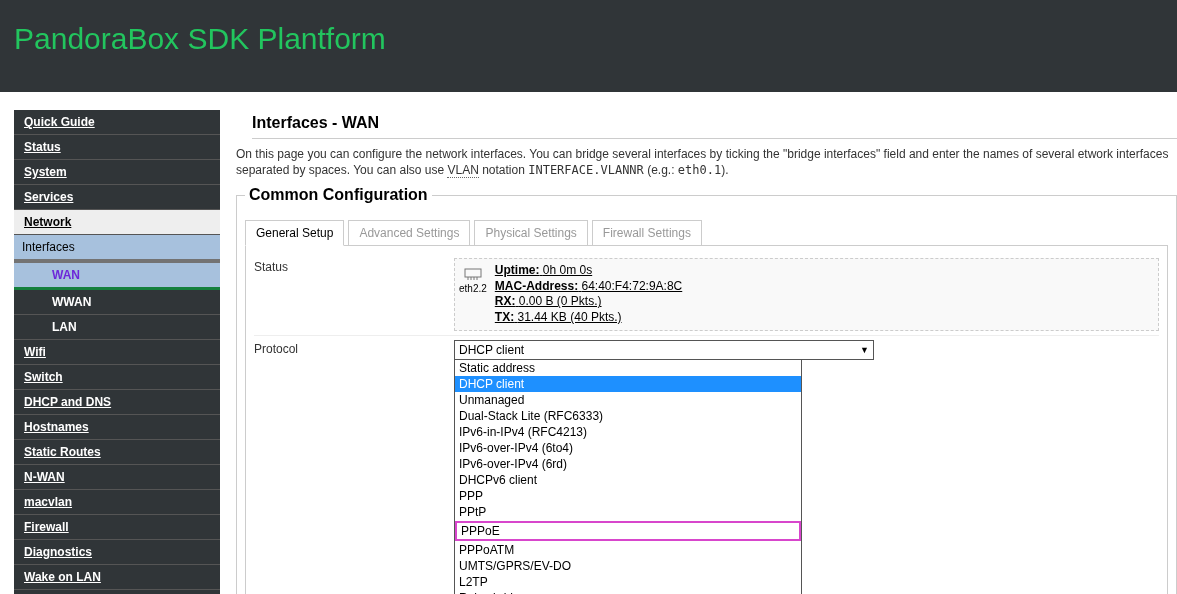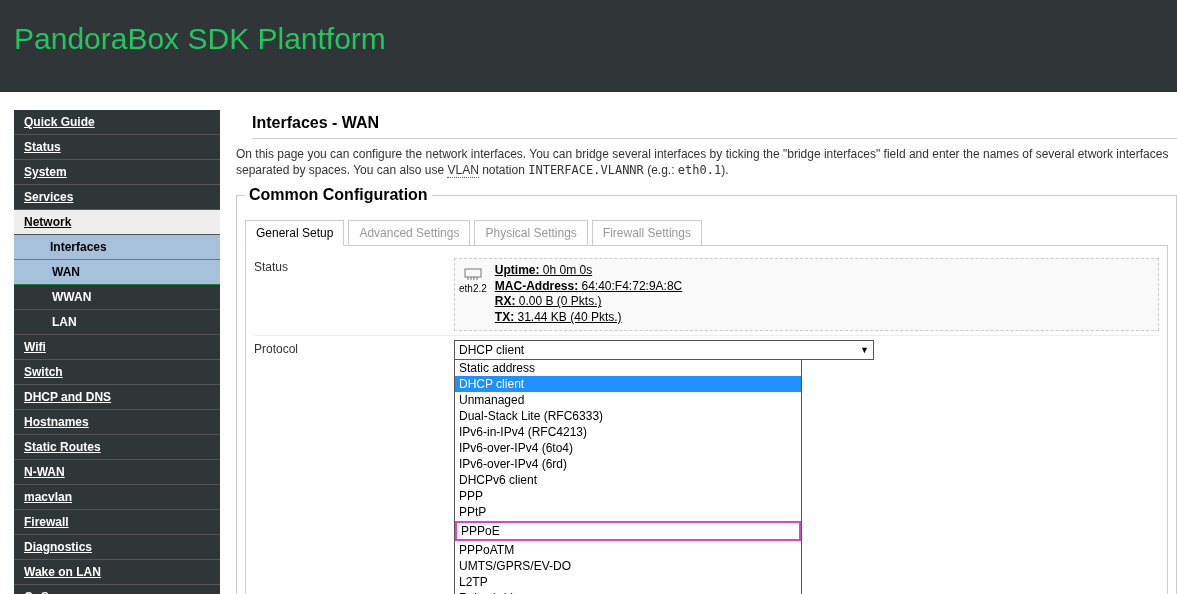--- a/index.html
+++ b/index.html
@@ -3,23 +3,23 @@
 <meta charset="utf-8">
 <style>
 * { margin: 0; padding: 0; box-sizing: border-box; }
 body { font-family: Verdana, Geneva, sans-serif; font-size: 12px; background: #fff; width: 1177px; }
 .header { background: #303538; color: #22c55e; padding: 22px 14px 36px; }
 .header h1 { font-size: 30px; font-weight: normal; font-family: Verdana, sans-serif; }
 .container { display: flex; }
 .sidebar { width: 206px; margin: 18px 0 0 14px; }
 .sidebar-item { background: #303538; color: #fff; padding: 5px 10px; border-bottom: 1px solid #555; cursor: pointer; font-size: 12px; font-weight: bold; text-decoration: underline; }
 .sidebar-item.active-section { background: #eee; color: #000; }
-.sidebar-sub { background: #eee; color: #000; padding: 5px 10px 5px 36px; border-bottom: 1px solid #737373; cursor: pointer; font-weight: bold; }
+.sidebar-sub { background: #eee; color: #000; padding: 5px 10px 5px 8px; border-bottom: 4px solid #737373; cursor: pointer; font-weight: normal; }
 .sidebar-sub.active { background: #a7c1dd; }
-.sidebar-sub2 { background: #eee; color: #000000; padding: 5px 10px 5px 38px; border-bottom: 1px solid #15803d; cursor: pointer; font-weight: bold; }
+.sidebar-sub2 { background: #eee; color: #6d28d9; padding: 5px 10px 5px 38px; border-bottom: 3px solid #15803d; cursor: pointer; font-weight: bold; }
 .sidebar-sub2.active { background: #a7c1dd; }
 .main { flex: 1; padding: 22px 0 0 16px; }
 .page-title { font-size: 16px; font-weight: bold; padding-bottom: 6px; border-bottom: 1px solid #ccc; margin-bottom: 8px; margin-left: 16px; }
 .page-desc { font-size: 12px; color: #333; margin-bottom: 8px; line-height: 1.3; }
 .page-desc .abbr { border-bottom: 1px dotted #666; }
 .page-desc code { font-family: monospace; }
 fieldset { border: 1px solid #ccc; padding: 8px; }
 legend { font-weight: bold; padding: 0 4px; font-size: 16px; }
 .tabs { display: flex; gap: 4px; margin-top: 8px; margin-bottom: 0; }
 .tab { border: 1px solid #ccc; padding: 5px 10px; cursor: pointer; font-size: 12px; background: #fff; }

